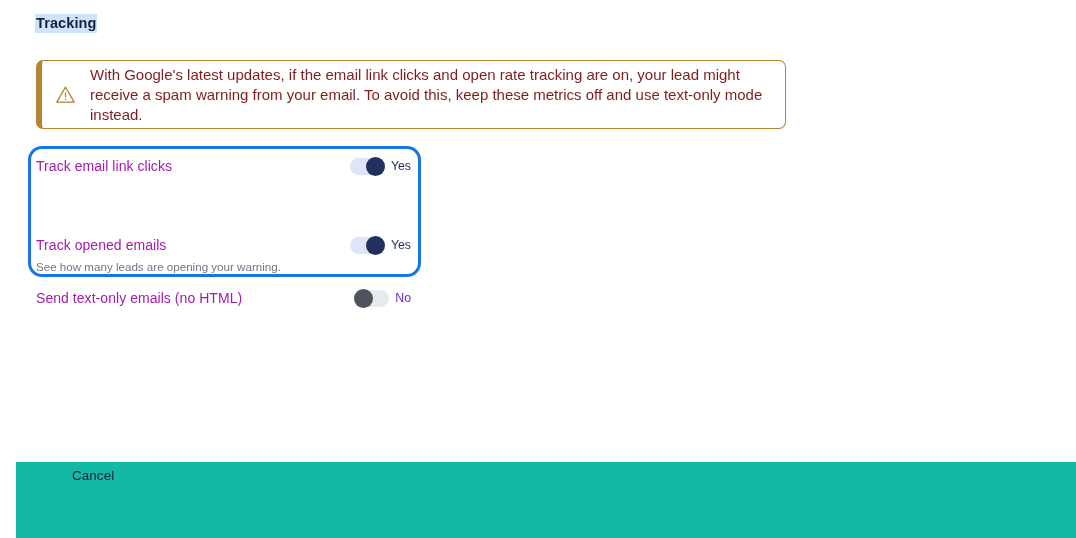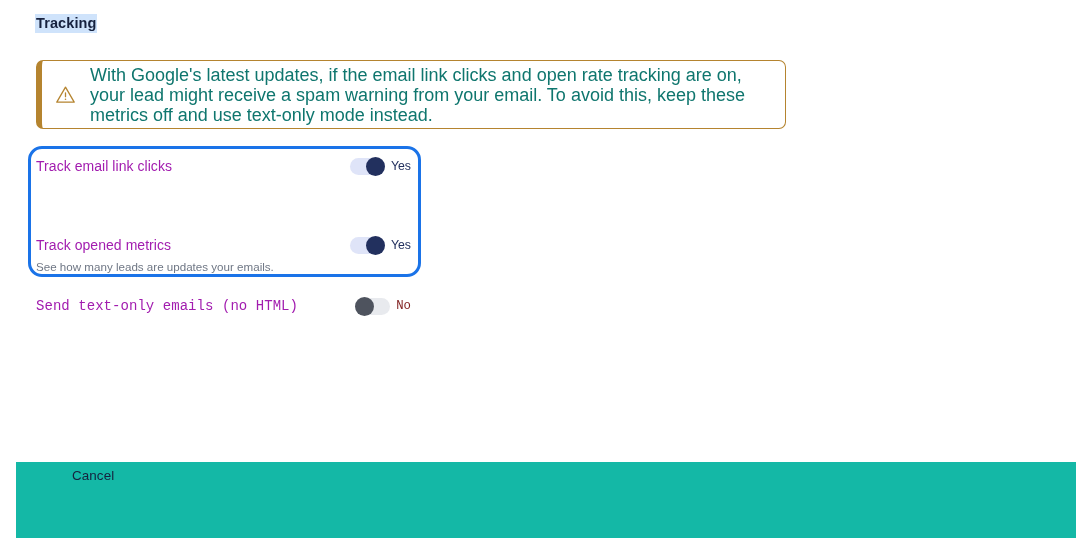--- a/index.html
+++ b/index.html
@@ -58,23 +58,23 @@
     flex: 0 0 auto;
     width: 22px;
     height: 22px;
     margin-right: 14px;
     display: flex;
     align-items: center;
     justify-content: center;
   }
   .alert-icon svg { display: block; }
   .alert-text {
-    font-size: 18px;
+    font-size: 15px;
     line-height: 20px;
-    color: #0f766e;
+    color: #7f1d1d;
     max-width: 680px;
   }
 
   
   .focus-group {
     position: absolute;
     left: 28px;
     top: 146px;
     width: 393px;
     height: 131px;
@@ -84,21 +84,21 @@
     background: #ffffff;
   }
 
   
   .setting-row {
     position: absolute;
     box-sizing: border-box;
   }
   .row-1 { left: 36px; top: 156px; width: 375px; }
   .row-2 { left: 36px; top: 235px; width: 375px; }
-  .row-3 { left: 36px; top: 296px; width: 375px; font-family: Liberation Mono, monospace; }
+  .row-3 { left: 36px; top: 288px; width: 375px; }
 
   .row-head {
     display: flex;
     align-items: flex-start;
     justify-content: space-between;
   }
   .row-label {
     font-size: 14px;
     line-height: 20px;
     color: #a21caf;
@@ -139,21 +139,21 @@
   .switch.on .knob       { right: 0; background: #22305e; }
   .switch.off            { background: #e8eaee; }
   .switch.off .knob      { left: 0; background: #4e535e; }
 
   .switch-label {
     font-size: 12.3px;
     line-height: 17px;
     color: #22305e;
     white-space: nowrap;
   }
-  .switch-label.muted { color: #7f1d1d; }
+  .switch-label.muted { color: #6d28d9; }
 
   
   .footer {
     position: absolute;
     left: 16px;
     top: 462px;
     width: 1076px;
     height: 76px;
     background: #14b8a6;
     display: flex;
@@ -198,29 +198,29 @@
         <div class="switch on">
           <div class="knob"></div>
         </div>
         <div class="switch-label">Yes</div>
       </div>
     </div>
   </div>
 
   <div class="setting-row row-2">
     <div class="row-head">
-      <div class="row-label">Track opened metrics</div>
+      <div class="row-label">Track opened emails</div>
       <div class="switch-wrap">
         <div class="switch on">
           <div class="knob"></div>
         </div>
         <div class="switch-label">Yes</div>
       </div>
     </div>
-    <div class="row-desc">See how many leads are updates your emails.</div>
+    <div class="row-desc">See how many leads are opening your warning.</div>
   </div>
 
   <div class="setting-row row-3">
     <div class="row-head">
       <div class="row-label">Send text-only emails (no HTML)</div>
       <div class="switch-wrap">
         <div class="switch off">
           <div class="knob"></div>
         </div>
         <div class="switch-label muted">No</div>

